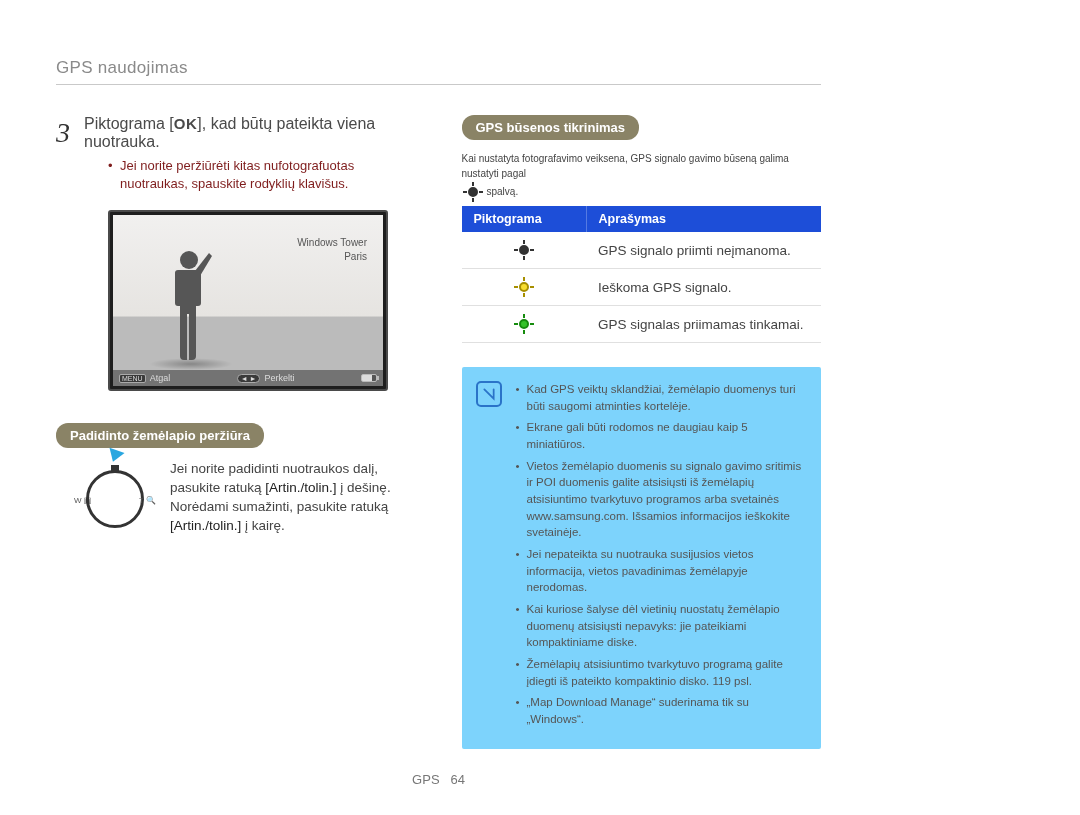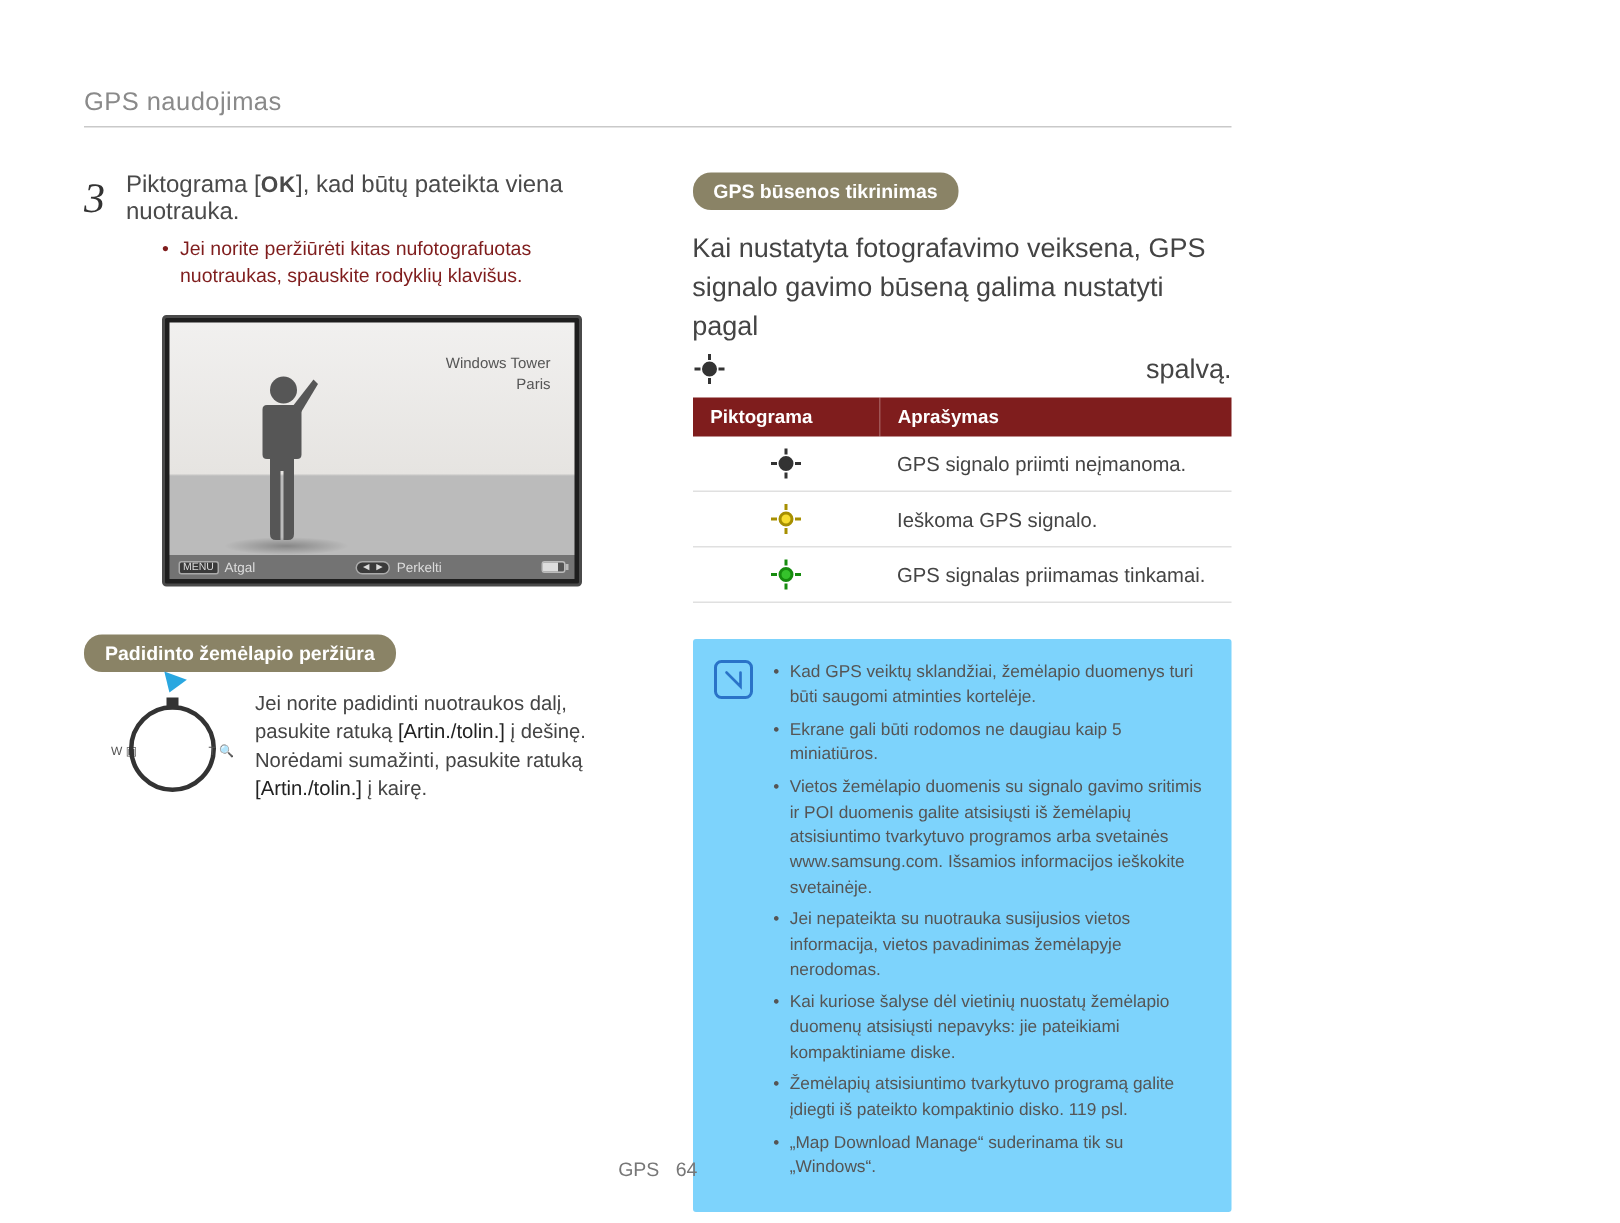--- a/index.html
+++ b/index.html
@@ -213,29 +213,28 @@
   .dial-label.right { right: -6px; }
   .dial-text {
     font-size: 13.5px;
     color: #444;
     line-height: 1.4;
   }
   .dial-text b { font-weight: normal; color: #222; }
 
   
   .intro-line {
-    font-size: 18px;
+    font-size: 10px;
     color: #444;
     line-height: 1.45;
     display: flex;
     flex-wrap: wrap;
     align-items: center;
     gap: 3px;
     margin-bottom: 6px;
-    justify-content: space-between;
   }
   .gps-dot {
     position: relative;
     width: 16px; height: 16px;
     display: inline-flex;
     align-items: center;
     justify-content: center;
     margin: 0 3px;
   }
   .gps-dot .core {
@@ -258,21 +257,21 @@
   .gps-dot .t.left   { left: -2px; width: 4px; }
   .gps-dot .t.right  { right: -2px; width: 4px; }
 
   
   .tbl {
     width: 100%;
     border-collapse: collapse;
     margin-top: 4px;
   }
   .tbl th {
-    background: #7f1d1d;
+    background: #1d4ed8;
     color: #fff;
     font-size: 12.5px;
     font-weight: bold;
     text-align: left;
     padding: 6px 12px;
   }
   .tbl th:first-child { width: 100px; border-right: 1px solid rgba(255,255,255,0.25); }
   .tbl td {
     font-size: 13.5px;
     color: #444;

